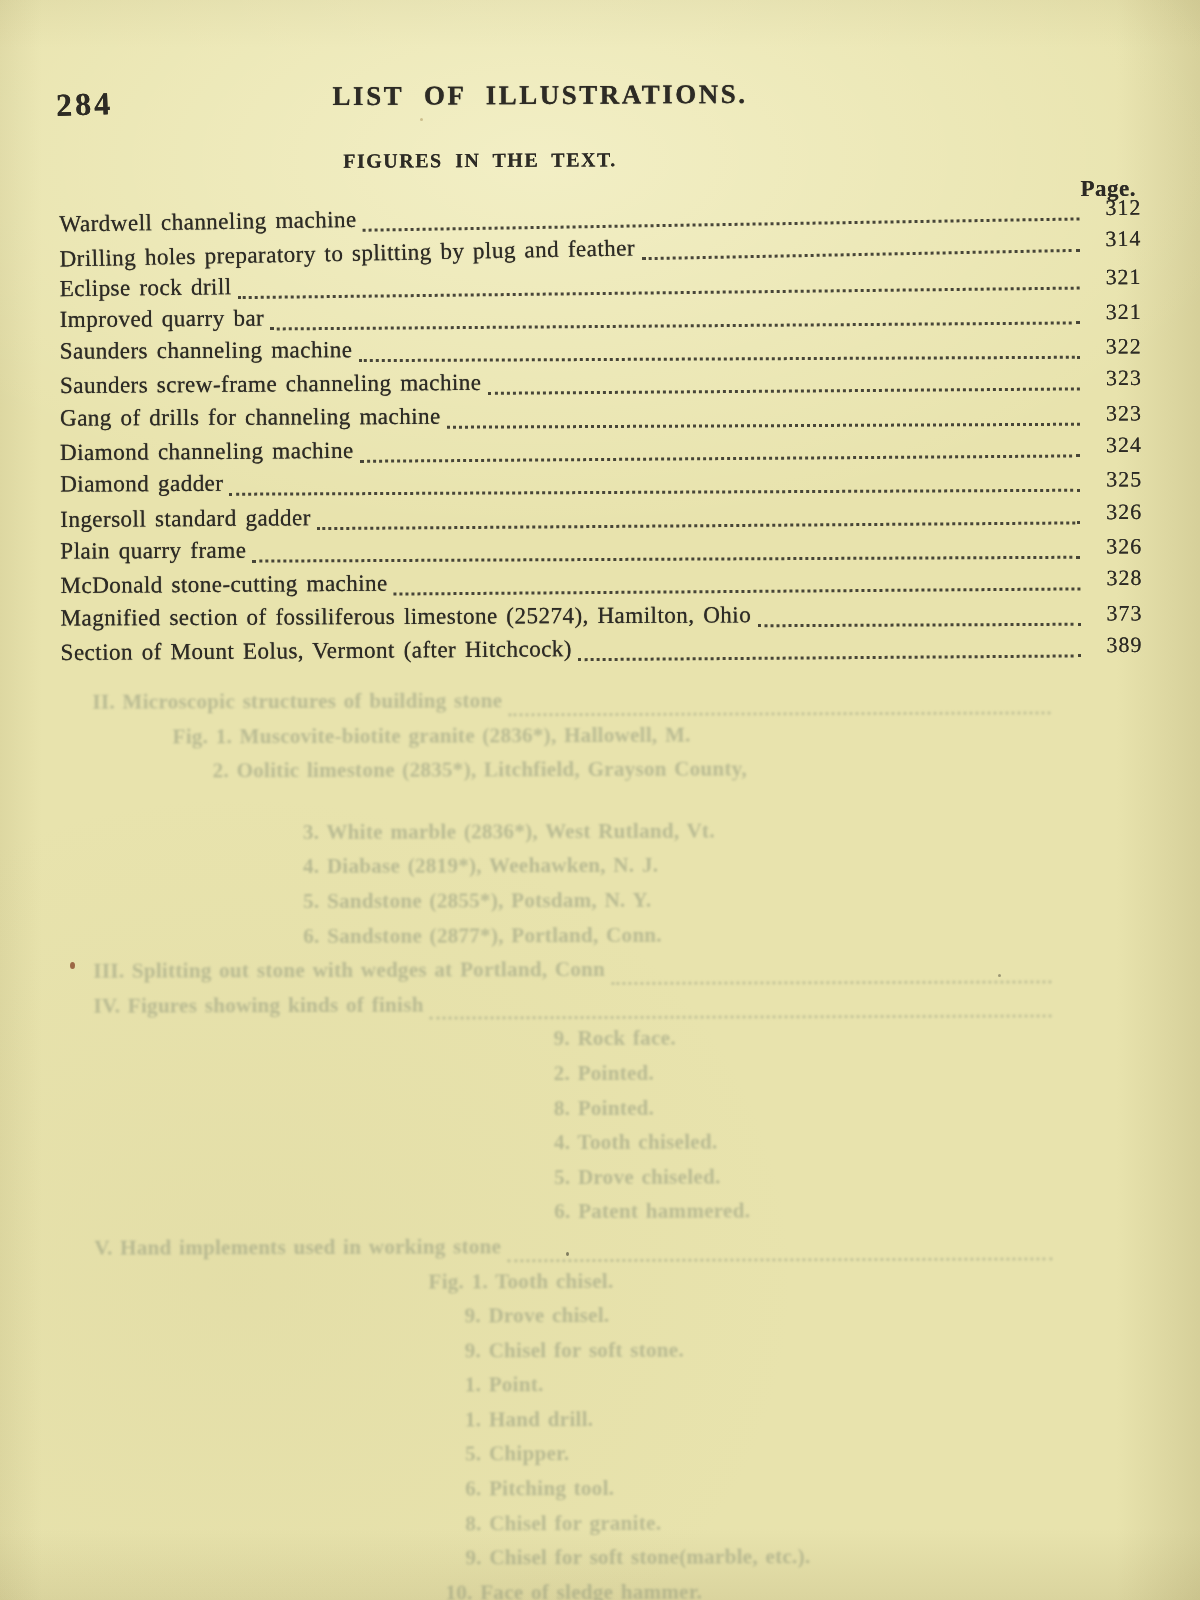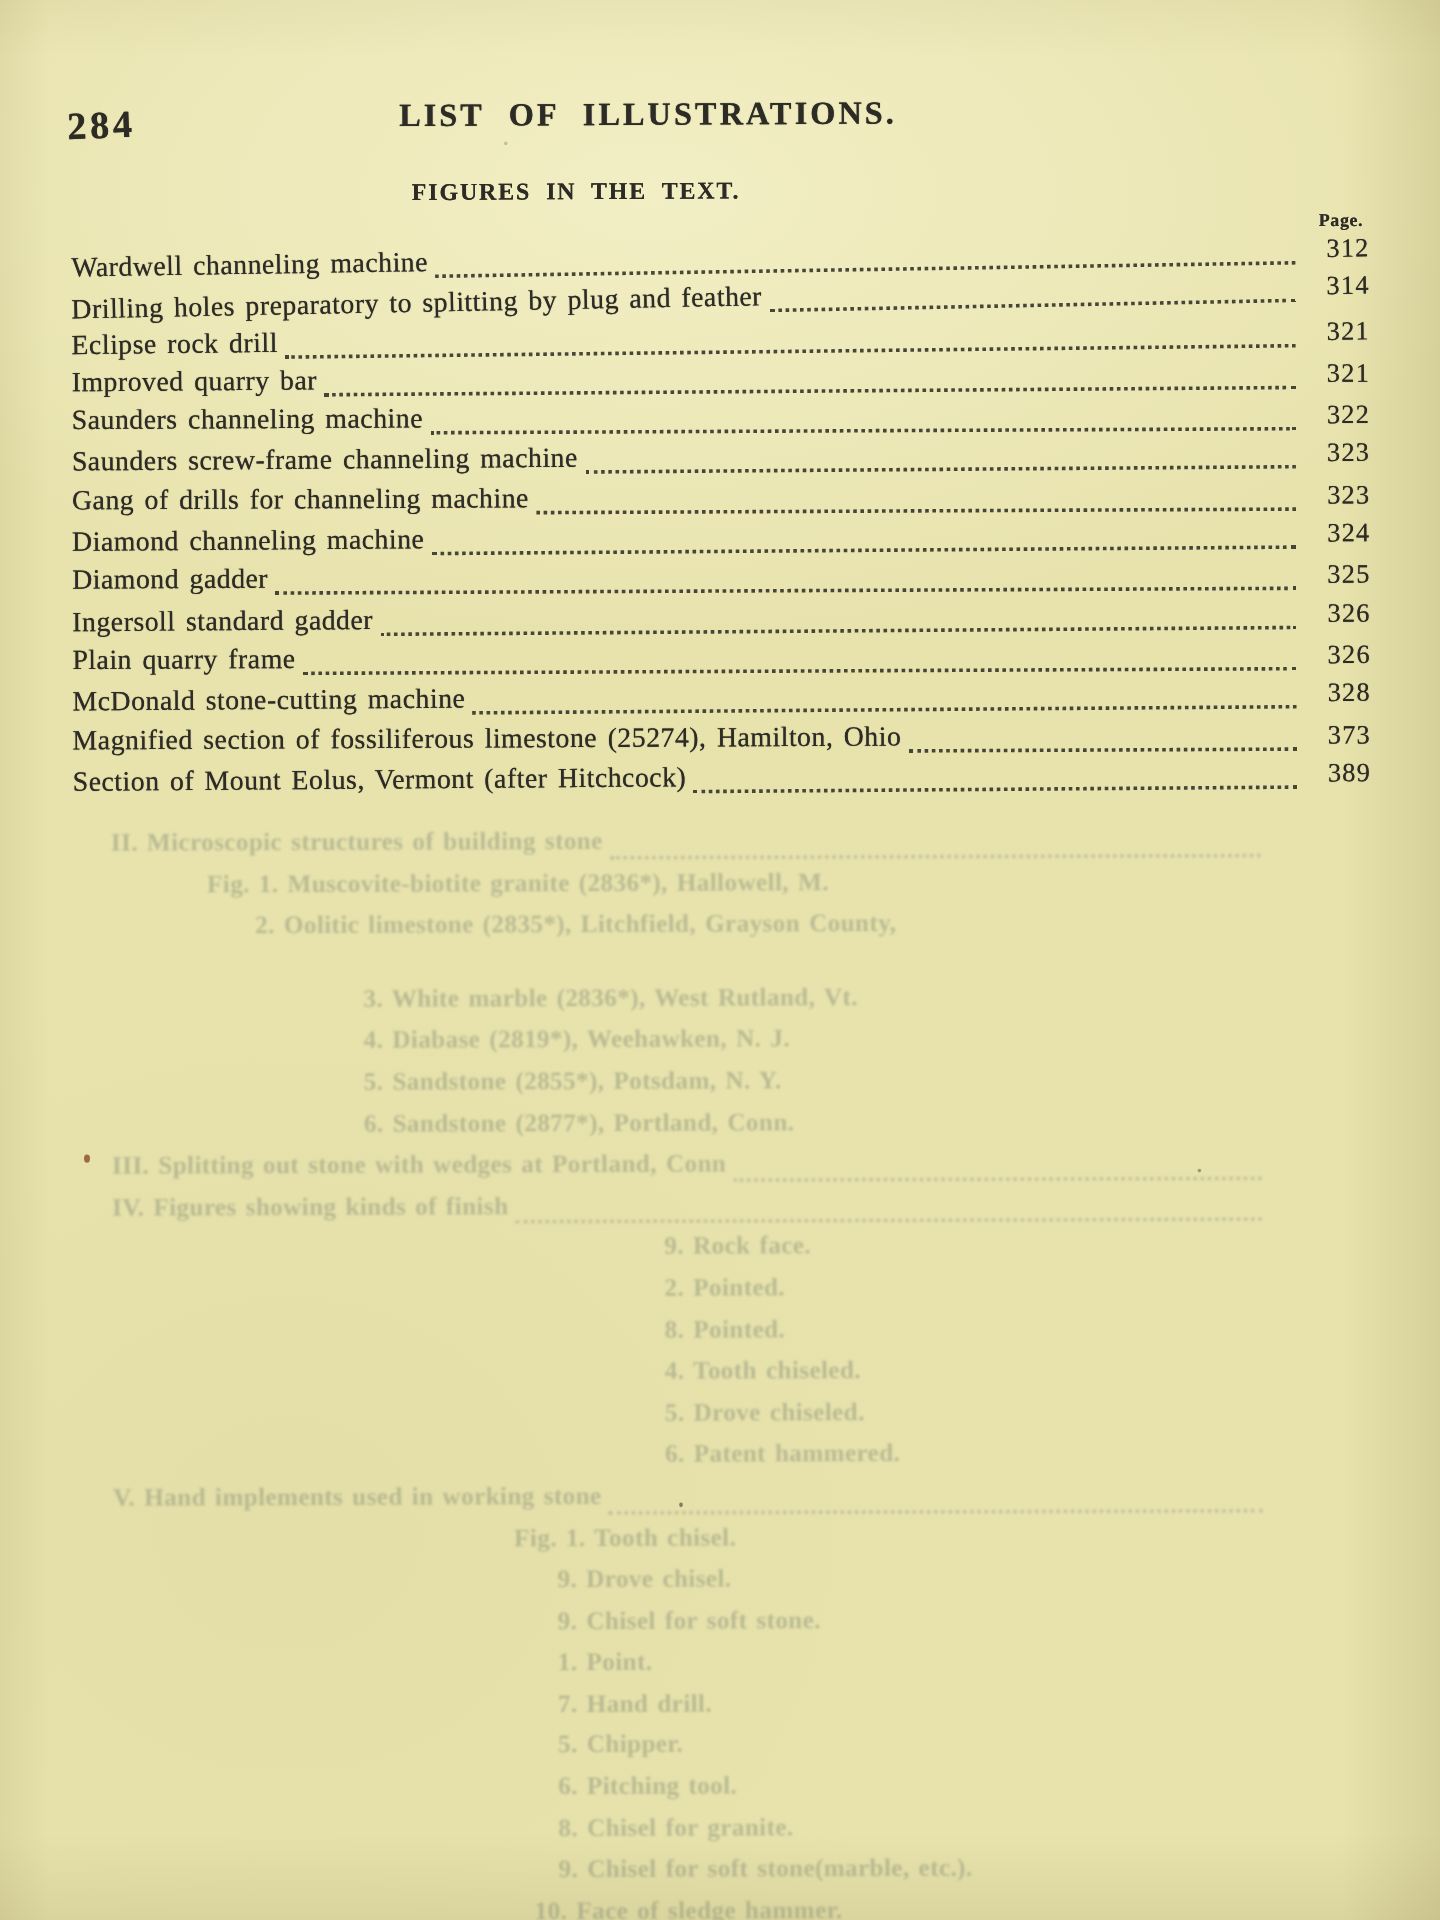--- a/index.html
+++ b/index.html
@@ -30,21 +30,21 @@
   }
   .subtitle{
     position:absolute;left:0;right:240px;top:149px;margin:0;
     text-align:center;font-size:20px;font-weight:bold;
     letter-spacing:1.5px;word-spacing:6px;
     text-shadow:0 0 .5px rgba(35,33,26,.85);
     transform:rotate(-.3deg);
   }
   .pagecol{
     position:absolute;right:64px;top:176px;
-    font-size:15px;font-weight:bold;letter-spacing:.5px;
+    font-size:23px;font-weight:bold;letter-spacing:.5px;
     text-shadow:0 0 .4px rgba(35,33,26,.8);
   }
 
   .toc{
     position:absolute;left:60px;right:58px;top:202px;
     transform:rotate(-.15deg);
   }
   .toc .row{
     display:flex;align-items:baseline;height:33.3px;
     font-size:23.2px;letter-spacing:.4px;word-spacing:2.5px;
@@ -244,21 +244,21 @@
       <div class="g-row lvl6">
         <span>9. Drove chisel.</span>
       </div>
       <div class="g-row lvl6">
         <span>9. Chisel for soft stone.</span>
       </div>
       <div class="g-row lvl6">
         <span>1. Point.</span>
       </div>
       <div class="g-row lvl6">
-        <span>7. Hand drill.</span>
+        <span>1. Hand drill.</span>
       </div>
       <div class="g-row lvl6">
         <span>5. Chipper.</span>
       </div>
       <div class="g-row lvl6">
         <span>6. Pitching tool.</span>
       </div>
       <div class="g-row lvl6">
         <span>8. Chisel for granite.</span>
       </div>

